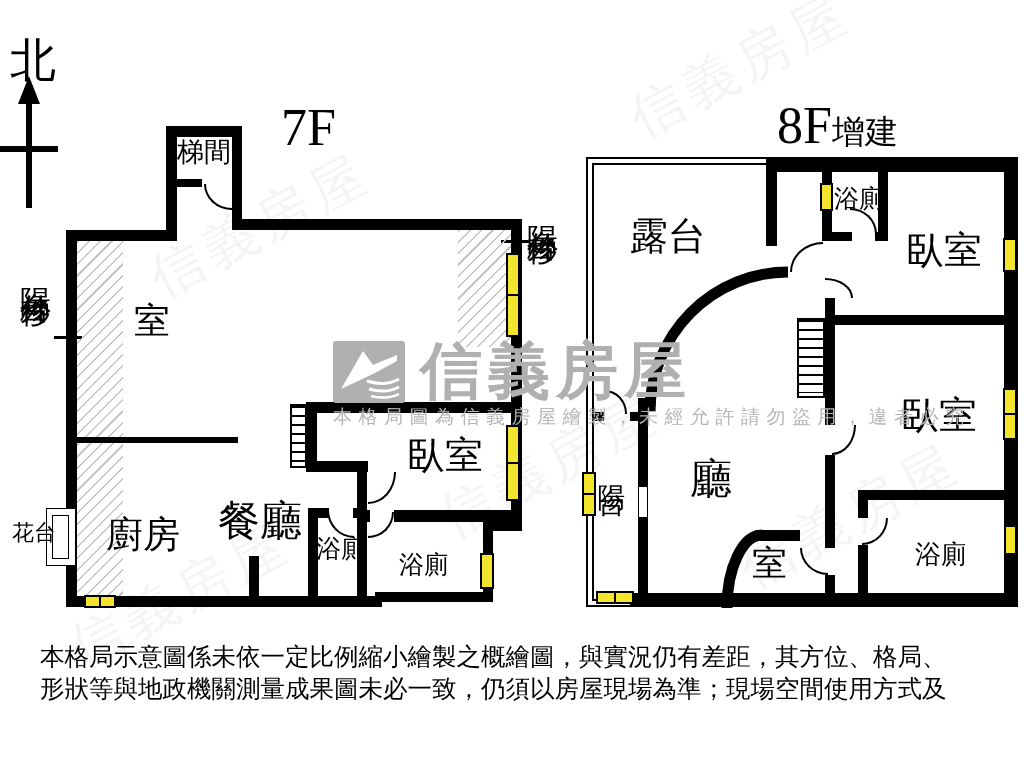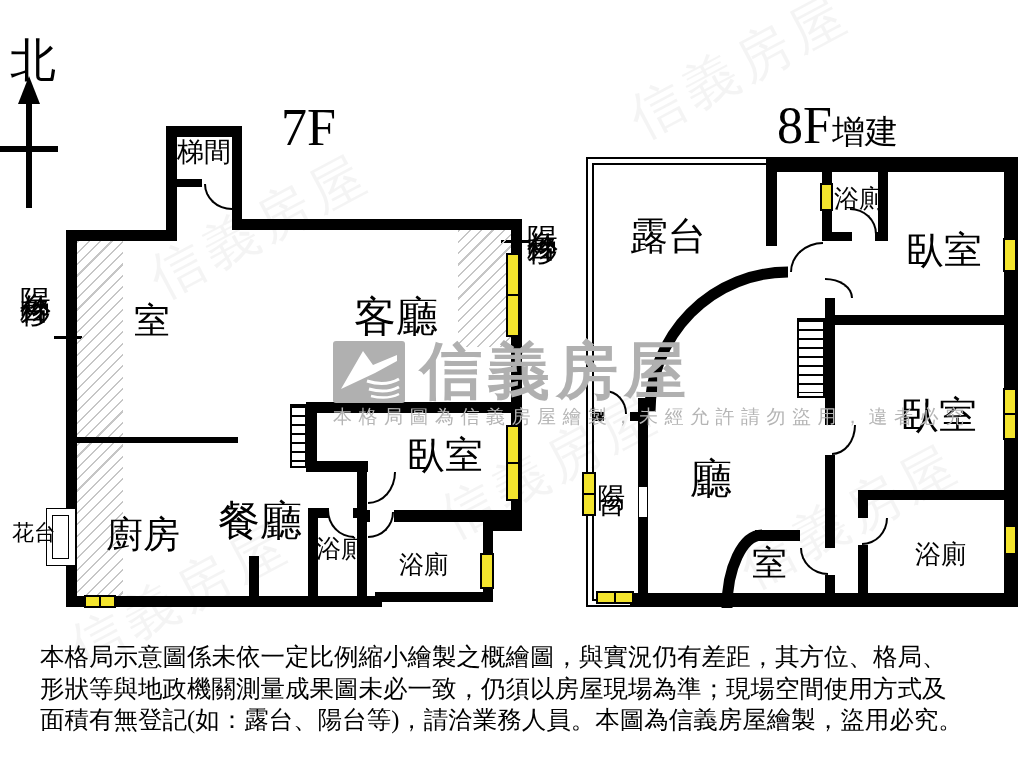--- a/index.html
+++ b/index.html
@@ -92,21 +92,20 @@
   <div class="door arc-bl" style="left:204px;top:184px;width:28px;height:26px"></div>
   <div class="door arc-br" style="left:368px;top:472px;width:28px;height:32px"></div>
   <div class="door arc-bl" style="left:327px;top:510px;width:27px;height:28px"></div>
   <div class="door arc-br" style="left:368px;top:512px;width:26px;height:26px"></div>
 
   <div class="thinbox2" style="left:46px;top:508px;width:30px;height:58px"></div>
   <div class="thinbox2" style="left:52px;top:515px;width:17px;height:44px"></div>
 
   <div class="lbl" style="left:177px;top:139px;font-size:27px">梯間</div>
   <div class="lbl" style="left:134px;top:303px;font-size:36px">室</div>
-  <div class="lbl" style="left:354px;top:296px;font-size:42px">客廳</div>
   <div class="lbl" style="left:407px;top:436px;font-size:38px">臥室</div>
   <div class="lbl" style="left:218px;top:500px;font-size:42px">餐廳</div>
   <div class="lbl" style="left:106px;top:516px;font-size:37px">廚房</div>
   <div class="lbl" style="left:316px;top:536px;font-size:25px">浴廁</div>
   <div class="lbl" style="left:399px;top:552px;font-size:25px">浴廁</div>
   <div class="lbl" style="left:12px;top:522px;font-size:22px">花台</div>
 
   <div class="title" style="left:777px;top:100px;font-size:52px">
     <span>8F</span><span style="font-size:33px">增建</span>
   </div>
@@ -176,16 +175,15 @@
       <path d="M36,48 Q53,53 66,46" stroke="#ffffff" stroke-width="3" fill="none"></path>
       <path d="M38,55 Q54,59 66,53" stroke="#ffffff" stroke-width="2.5" fill="none"></path>
     </svg>
     <div class="wm-brand">信義房屋</div>
     <div class="wm-notice">本格局圖為信義房屋繪製，未經允許請勿盜用，違者必究</div>
   </div>
 
   <div class="disc">
     <div>本格局示意圖係未依一定比例縮小繪製之概繪圖，與實況仍有差距，其方位、格局、</div>
     <div>形狀等與地政機關測量成果圖未必一致，仍須以房屋現場為準；現場空間使用方式及</div>
-    <div>面積有無登記(如：露台、陽台等)，請洽業務人員。本圖為信義房屋繪製，盜用必究。</div>
   </div>
 
 </div>
 
 </body></html>

